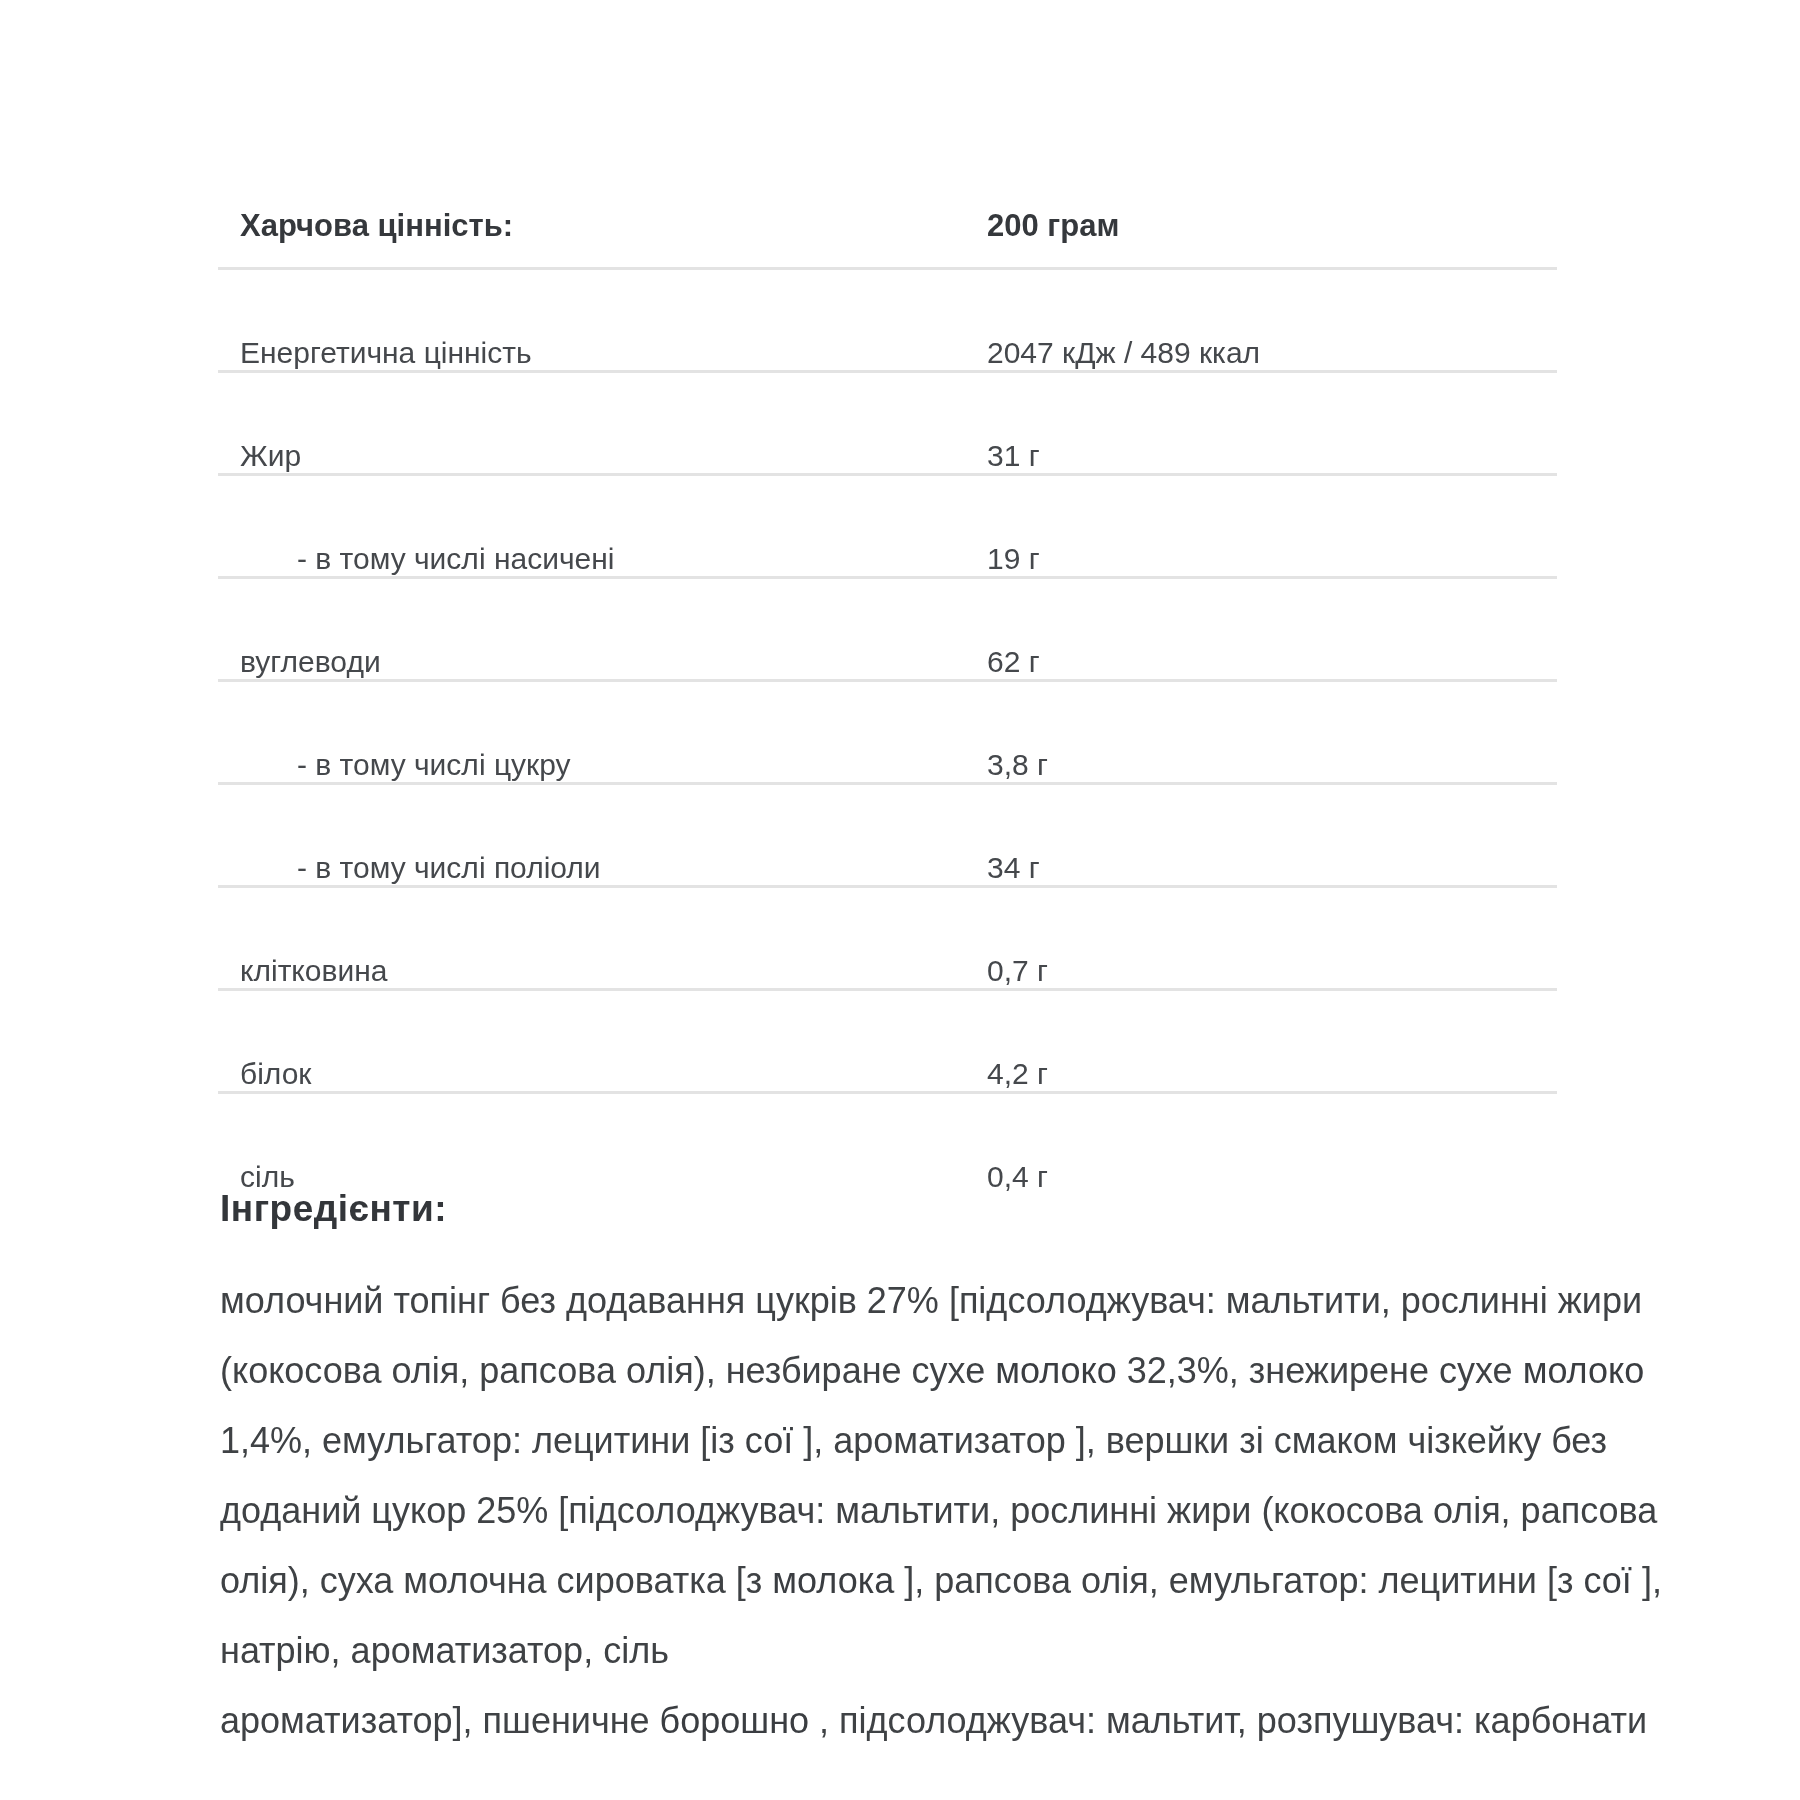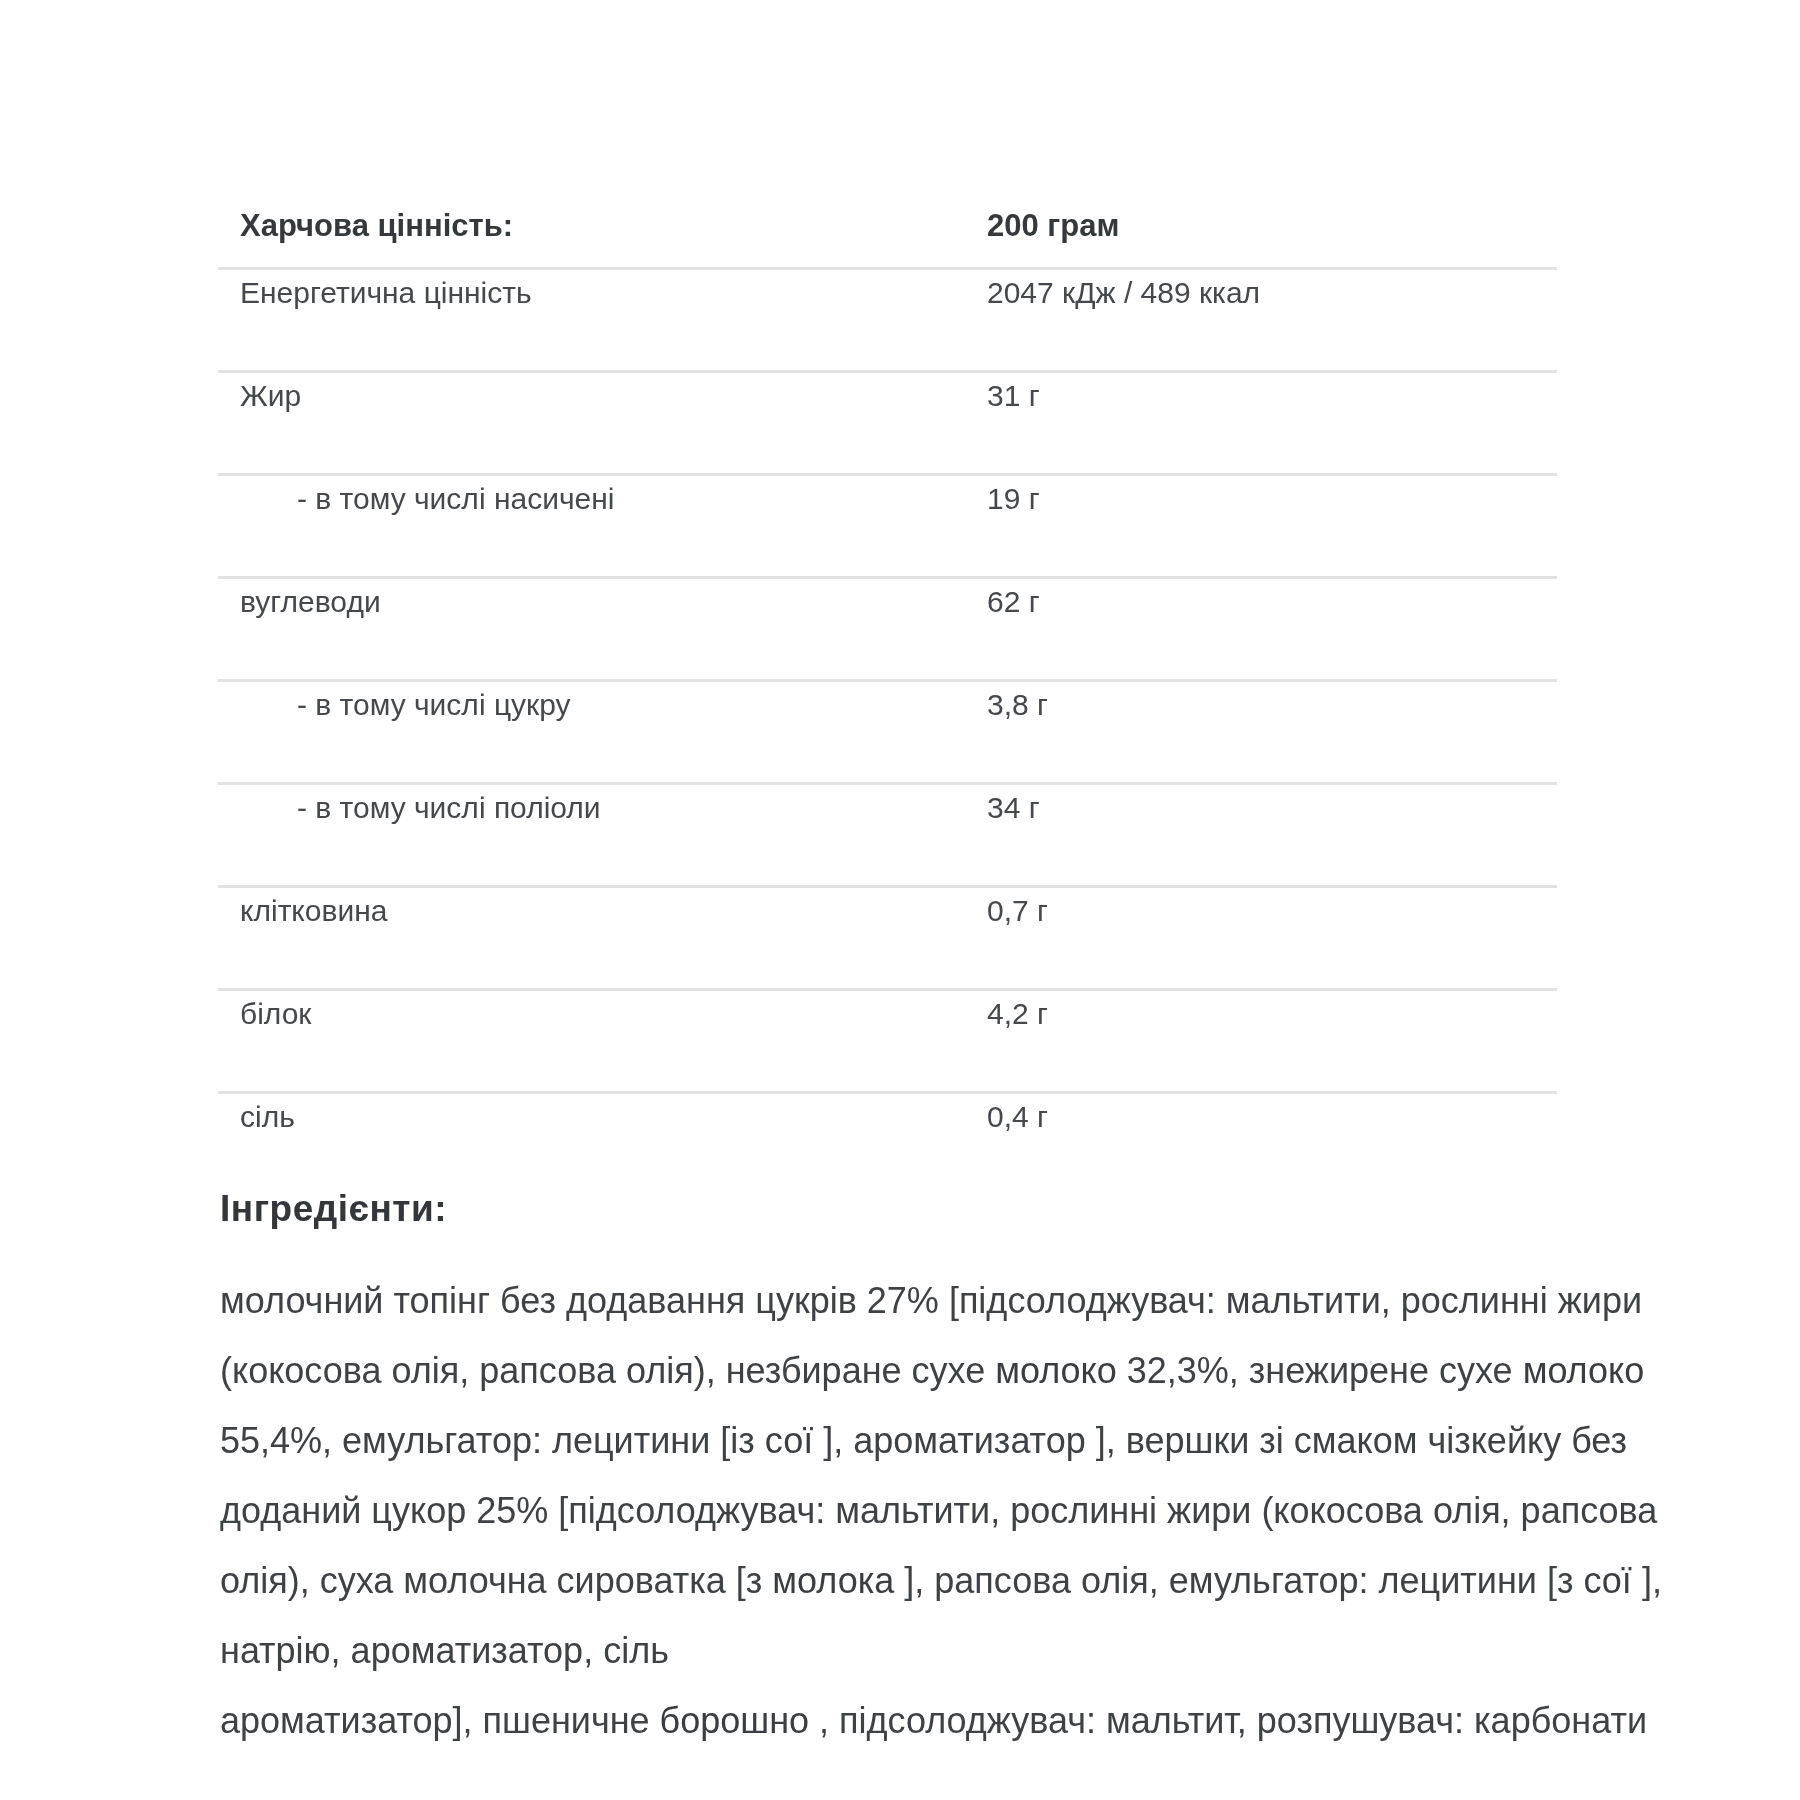--- a/index.html
+++ b/index.html
@@ -35,21 +35,21 @@
   }
   .t-header .cell-label {
     width: 769px;
     padding-left: 22px;
     box-sizing: border-box;
   }
   .t-header .cell-value { flex: 1; }
 
   .row {
     display: flex;
-    align-items: flex-start;
+    align-items: flex-end;
     height: 94px;
     border-top: 3px solid #e3e3e3;
     font-size: 30px;
     color: #45484c;
     padding-top: 6px;
     box-sizing: content-box;
   }
   .row .cell-label {
     width: 769px;
     padding-left: 22px;
@@ -129,21 +129,21 @@
           <div class="cell-value">0,4 г</div>
         </div>
       </div>
   </section>
 
   <section class="ingredients">
     <h2>Інгредієнти:</h2>
     <div class="ing-text" id="ing-lines">
         <div class="ing-line"><span>молочний топінг без додавання цукрів 27% [підсолоджувач: мальтити, рослинні жири</span></div>
         <div class="ing-line"><span>(кокосова олія, рапсова олія), незбиране сухе </span><b>молоко</b><span> 32,3%, знежирене сухе </span><b>молоко</b></div>
-        <div class="ing-line"><span>55,4%, емульгатор: лецитини [із </span><b>сої</b><span> ], ароматизатор ], вершки зі смаком чізкейку без</span></div>
+        <div class="ing-line"><span>1,4%, емульгатор: лецитини [із </span><b>сої</b><span> ], ароматизатор ], вершки зі смаком чізкейку без</span></div>
         <div class="ing-line"><span>доданий цукор 25% [підсолоджувач: мальтити, рослинні жири (кокосова олія, рапсова</span></div>
         <div class="ing-line"><span>олія), суха молочна сироватка [з </span><b>молока</b><span> ], рапсова олія, емульгатор: лецитини [з </span><b>сої</b><span> ],</span></div>
         <div class="ing-line"><span>натрію, ароматизатор, сіль</span></div>
         <div class="ing-line"><span>ароматизатор], пшеничне </span><b>борошно</b><span> , підсолоджувач: мальтит, розпушувач: карбонати</span></div>
       </div>
   </section>
 
 </div>
 
 </body></html>

